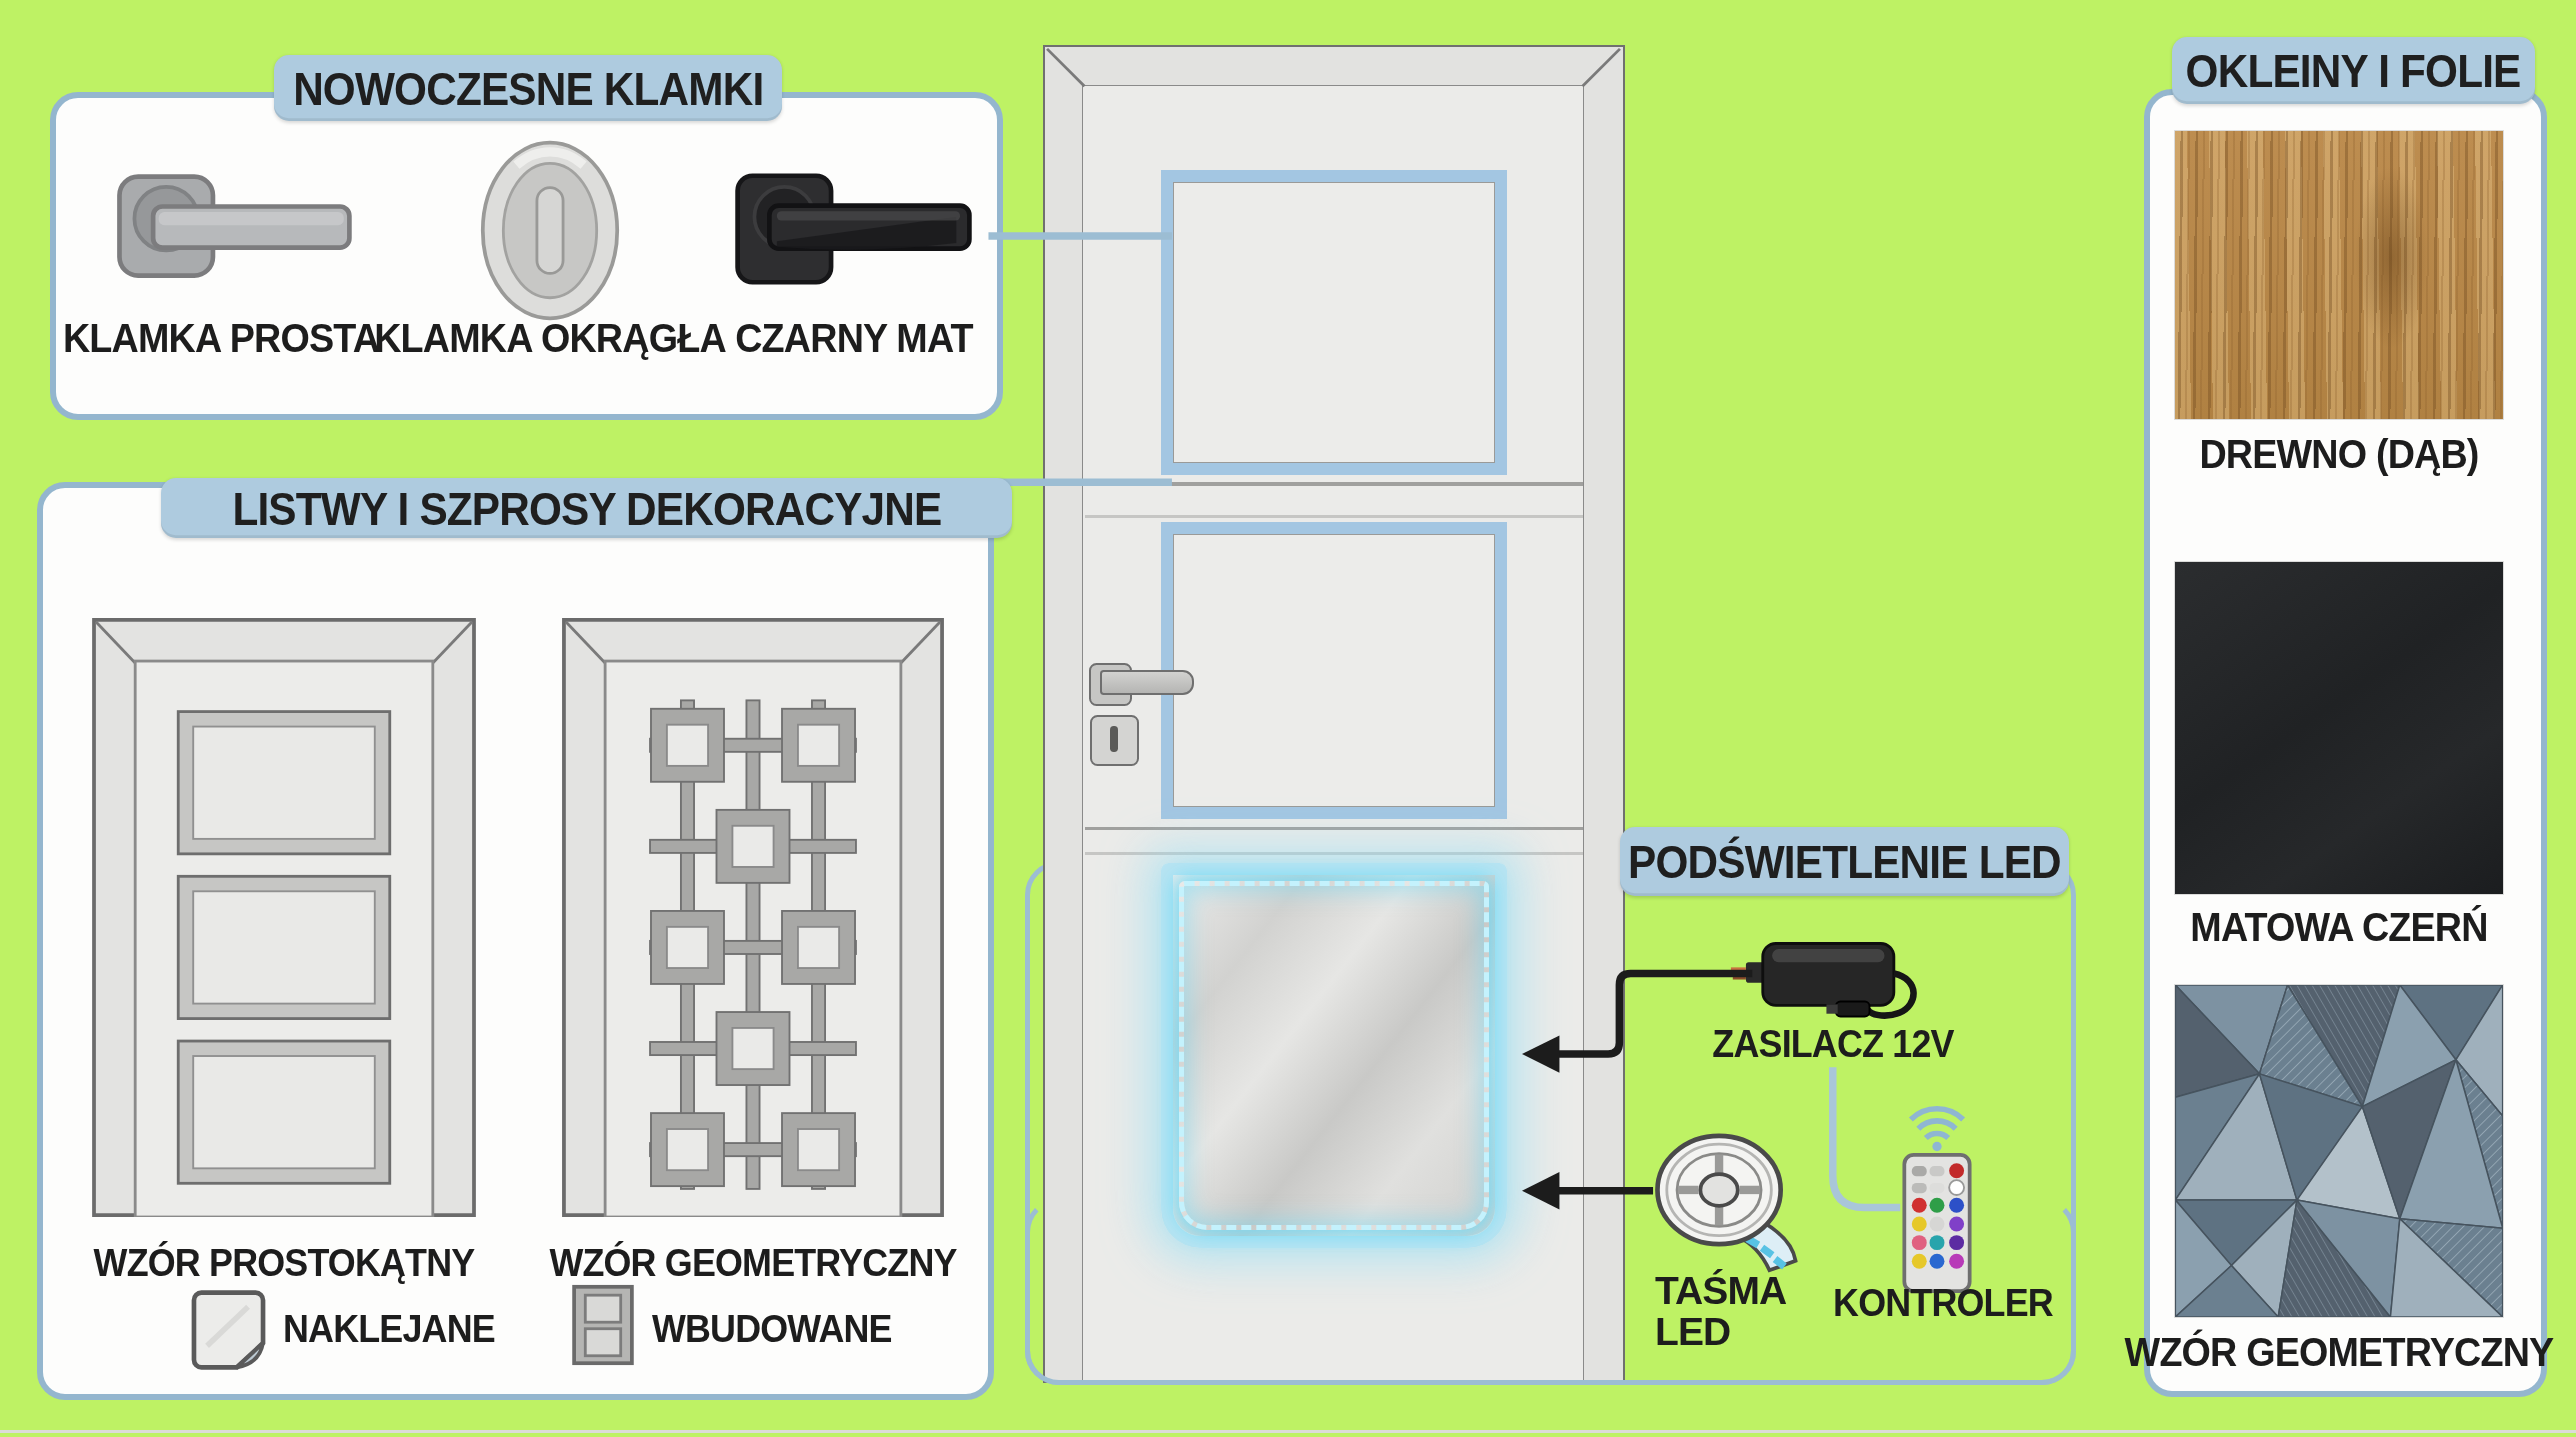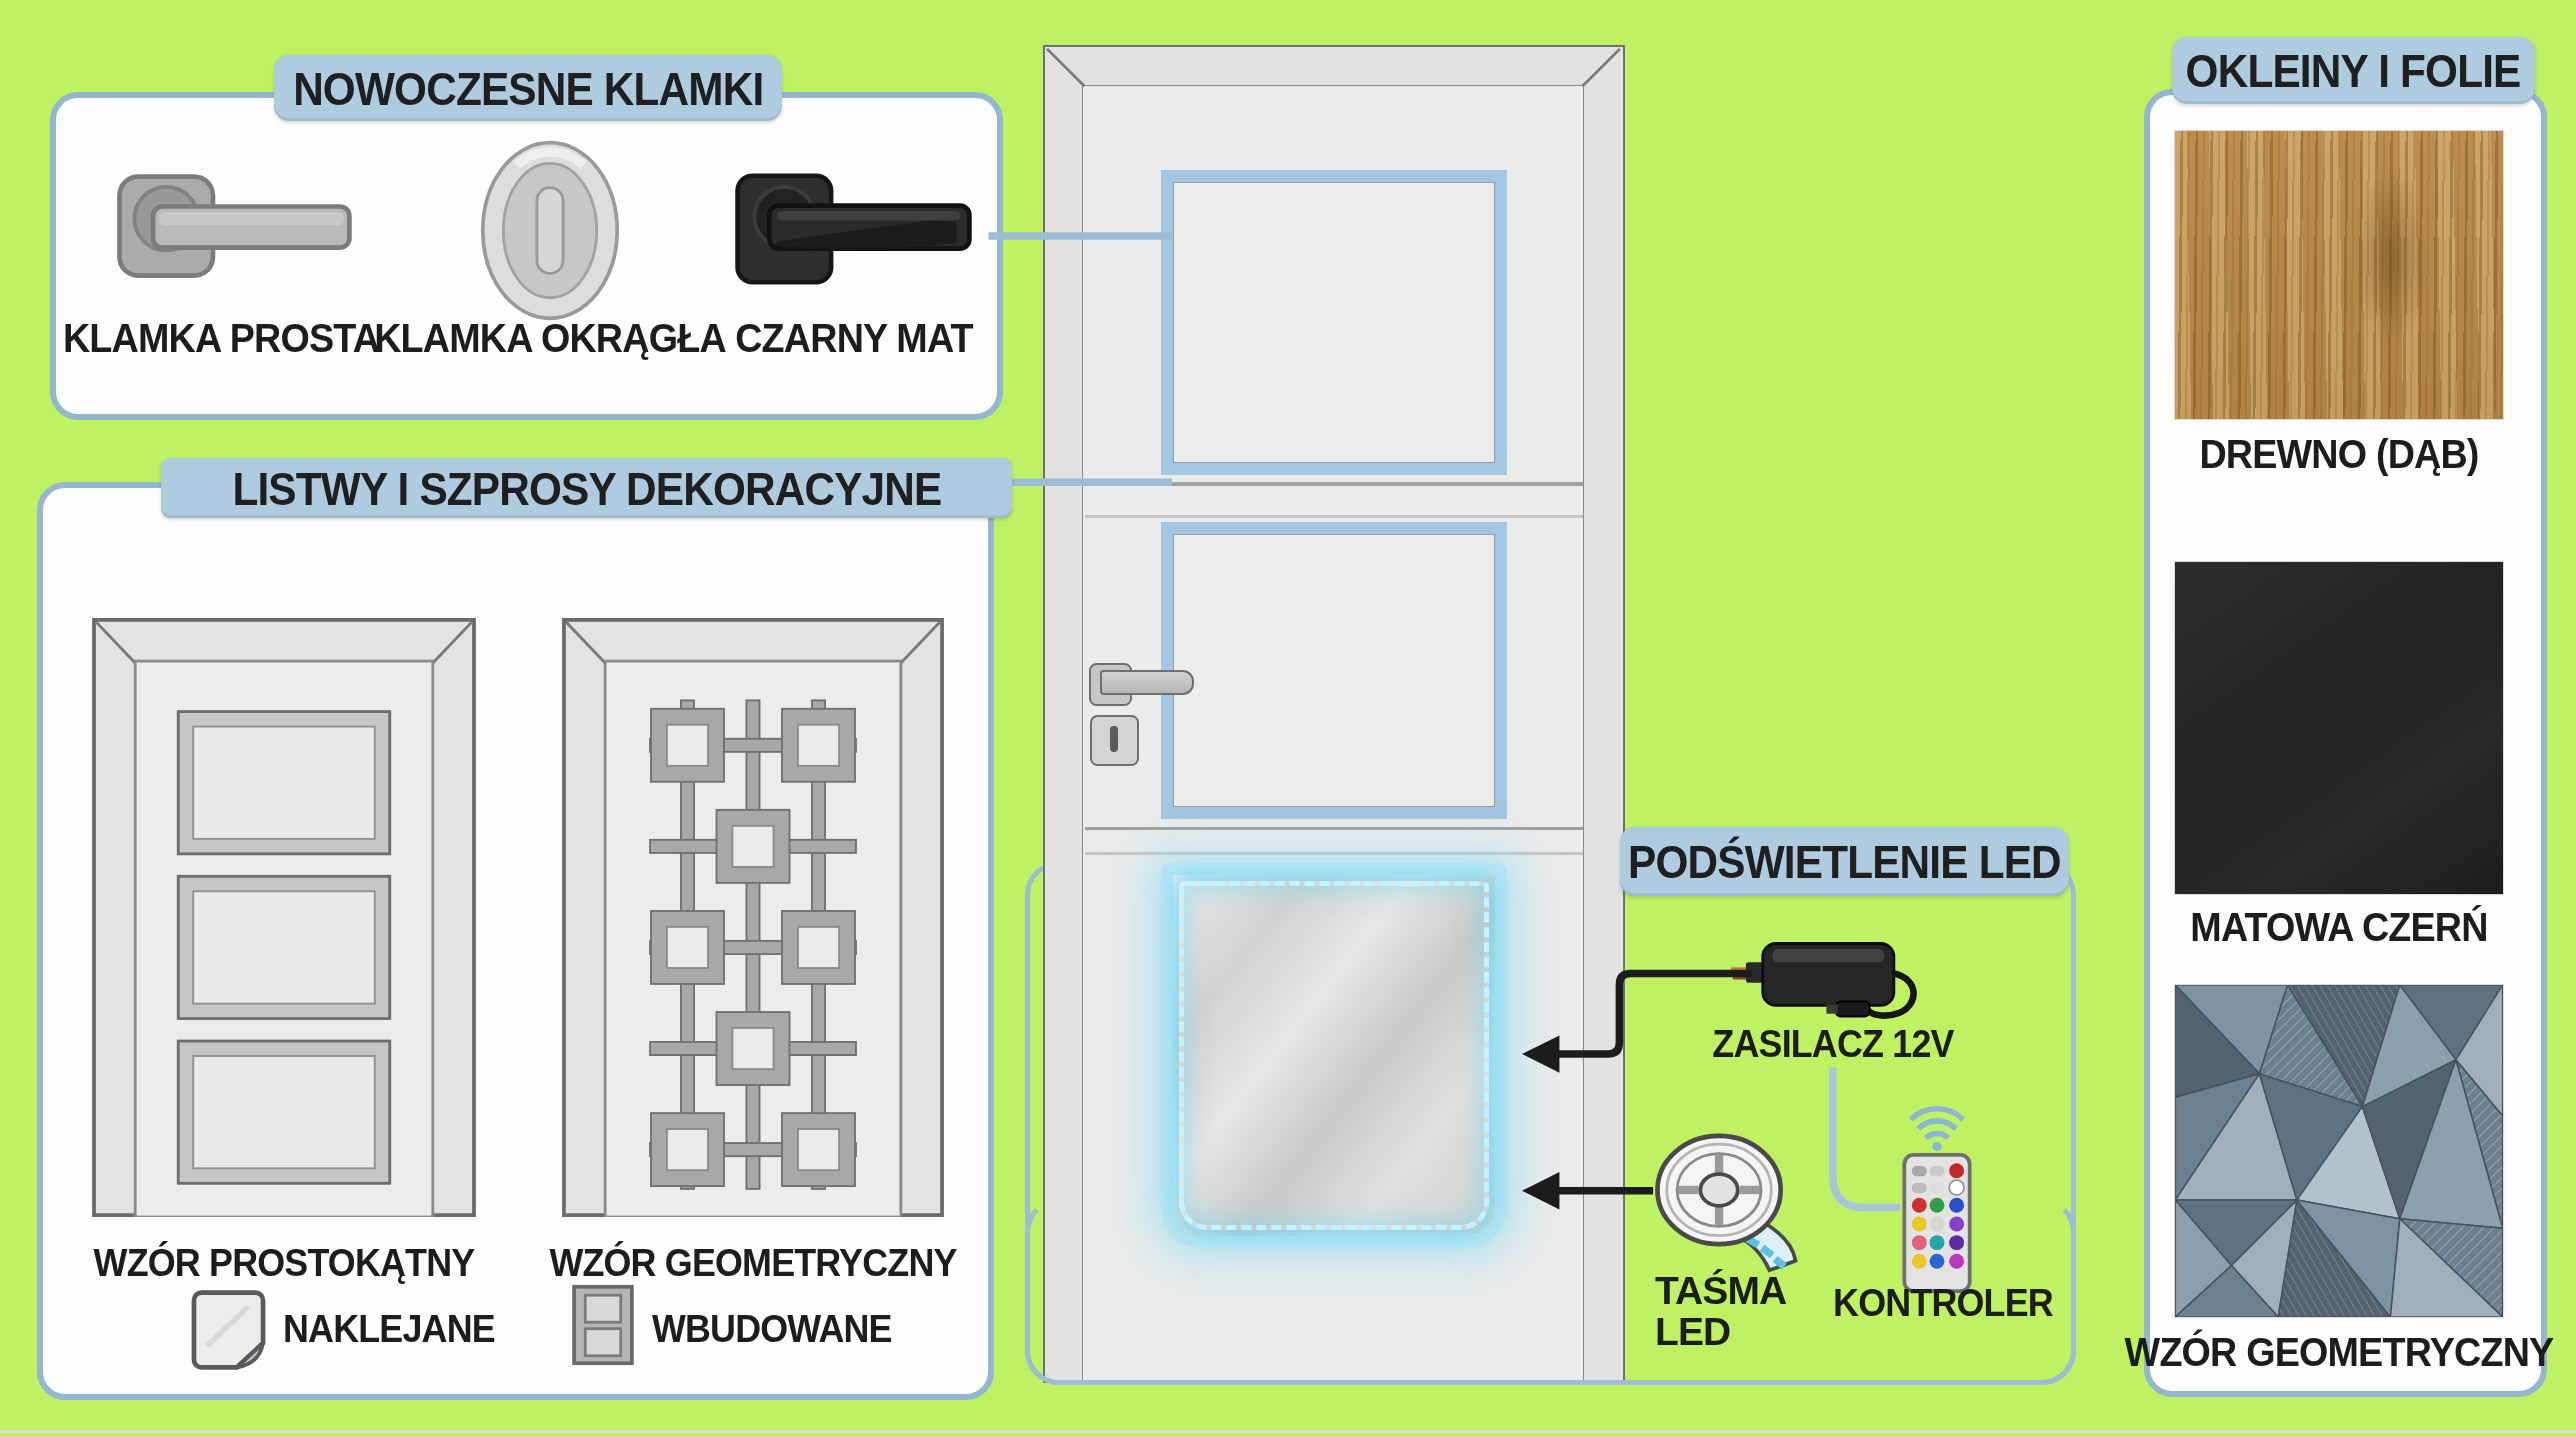--- a/index.html
+++ b/index.html
@@ -113,21 +113,21 @@
       <rect x="40" y="40" width="214" height="46" rx="10" fill="#2b2b2d" stroke="#121214" stroke-width="5"></rect>
       <path d="M48,78 L240,52 L240,80 Q140,92 48,84 Z" fill="#1a1a1c" opacity=".85"></path>
       <rect x="48" y="46" width="196" height="10" rx="5" fill="#4a4a4c" opacity=".7"></rect>
     </svg>
   </div>
   <div class="lblc" style="left:221px;top:315px;">KLAMKA PROSTA</div>
   <div class="lblc" style="left:550px;top:315px;">KLAMKA OKRĄGŁA</div>
   <div class="lblc" style="left:854px;top:315px;">CZARNY MAT</div>
 
   <div class="panel" style="left:37px;top:482px;width:945px;height:906px;"></div>
-  <div class="tab" style="left:161px;top:458px;width:851px;height:60px;border-radius:9px;">
+  <div class="tab" style="left:161px;top:478px;width:851px;height:60px;">
     <span>LISTWY I SZPROSY DEKORACYJNE</span>
   </div>
 
   <div class="icon" style="left:92px;top:618px;">
     <svg width="384" height="599" viewBox="0 0 410 640">
       <rect x="2" y="2" width="406" height="636" fill="#e3e3e1" stroke="#6b6b6b" stroke-width="4"></rect>
       <line x1="4" y1="4" x2="46" y2="48" stroke="#7a7a7a" stroke-width="3"></line>
       <line x1="406" y1="4" x2="364" y2="48" stroke="#7a7a7a" stroke-width="3"></line>
       <rect x="46" y="46" width="318" height="594" fill="#ececea" stroke="#8a8a8a" stroke-width="3"></rect>
       <g>

